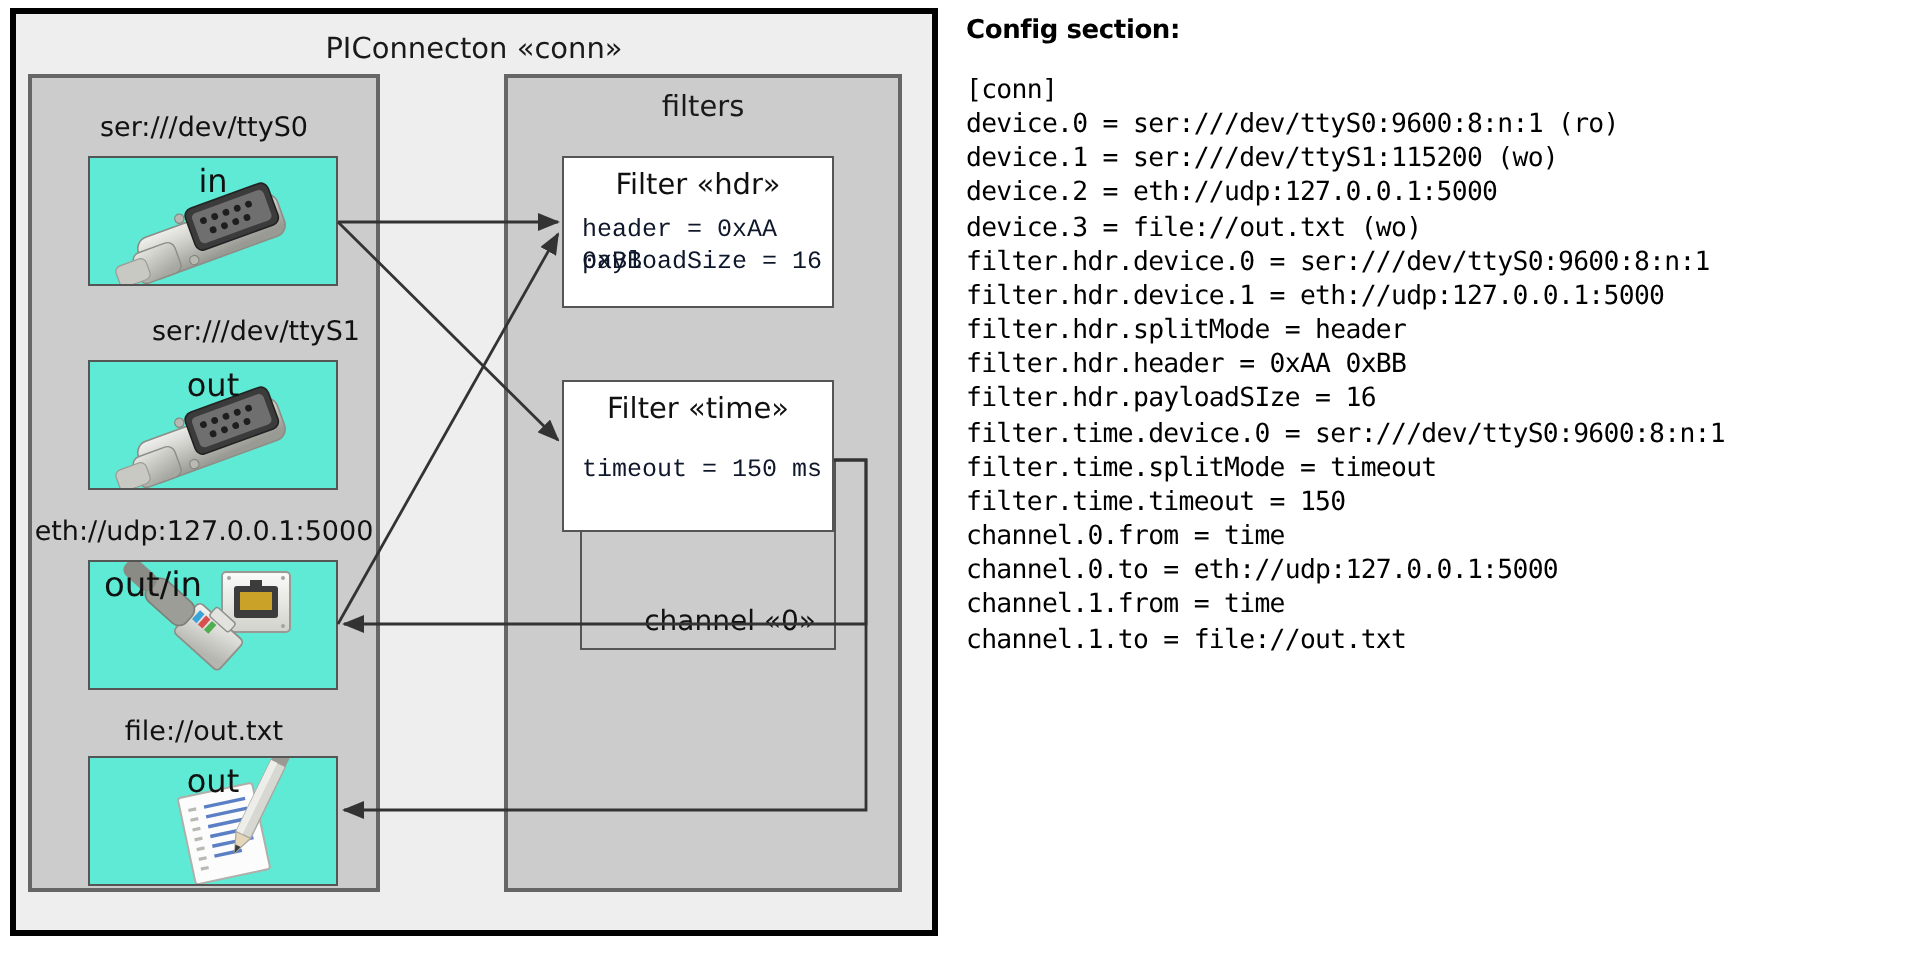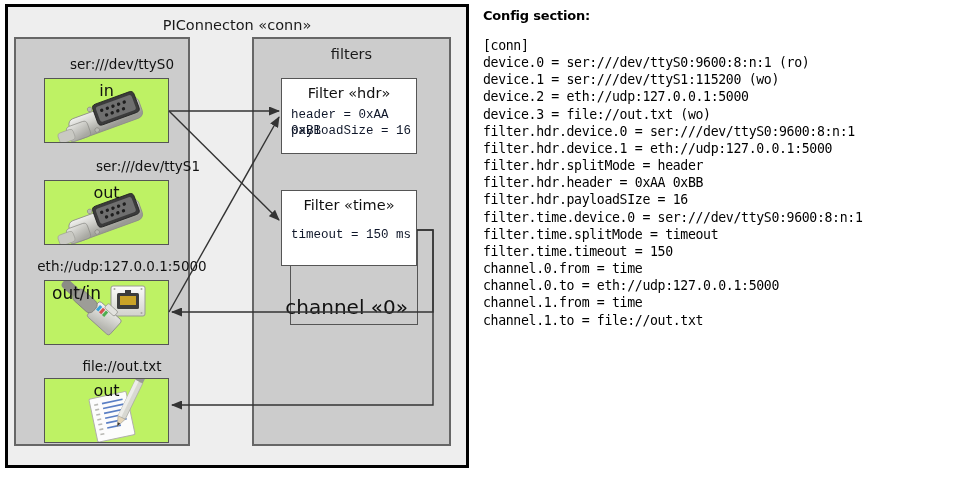--- a/index.html
+++ b/index.html
@@ -58,25 +58,24 @@
     color: #1a1a1a;
   }
 
   
   .dev-label {
     position: absolute;
     text-align: center;
     font-size: 13.5px;
     color: #111111;
     white-space: nowrap;
-    margin-left: 20px;
   }
   .dev-card {
     position: absolute;
-    background: #bef264;
+    background: #5eead4;
     border: 1.5px solid #555555;
     box-sizing: border-box;
     overflow: hidden;
   }
   .dev-dir {
     position: absolute;
     top: 2px;
     width: 100%;
     text-align: center;
     font-size: 16px;
@@ -123,21 +122,21 @@
   .channel-box {
     position: absolute;
     background: #cccccc;
     border: 1.5px solid #555555;
     box-sizing: border-box;
   }
   .channel-label {
     position: absolute;
     right: 9px;
     bottom: 5px;
-    font-size: 20px;
+    font-size: 14px;
     color: #111111;
     white-space: nowrap;
   }
 
   
   #wires {
     position: absolute;
     left: 0; top: 0;
     width: 964px; height: 484px;
     pointer-events: none;

